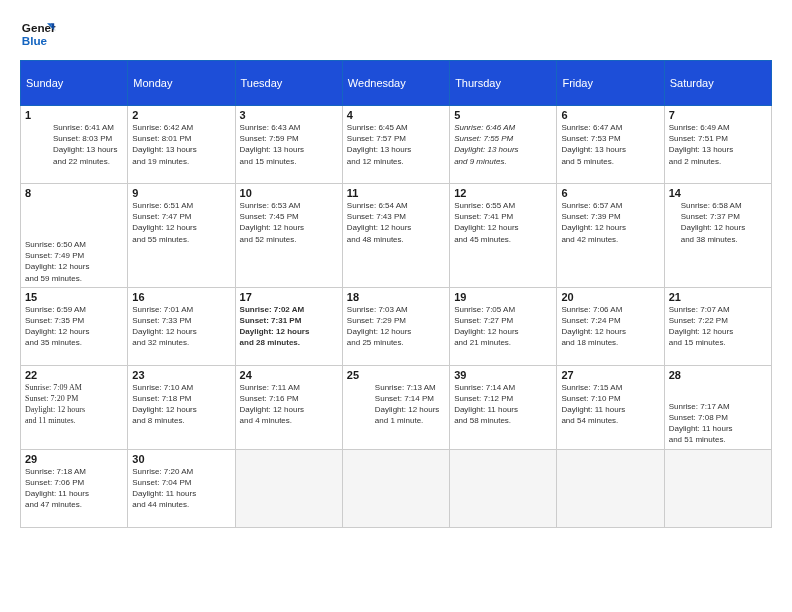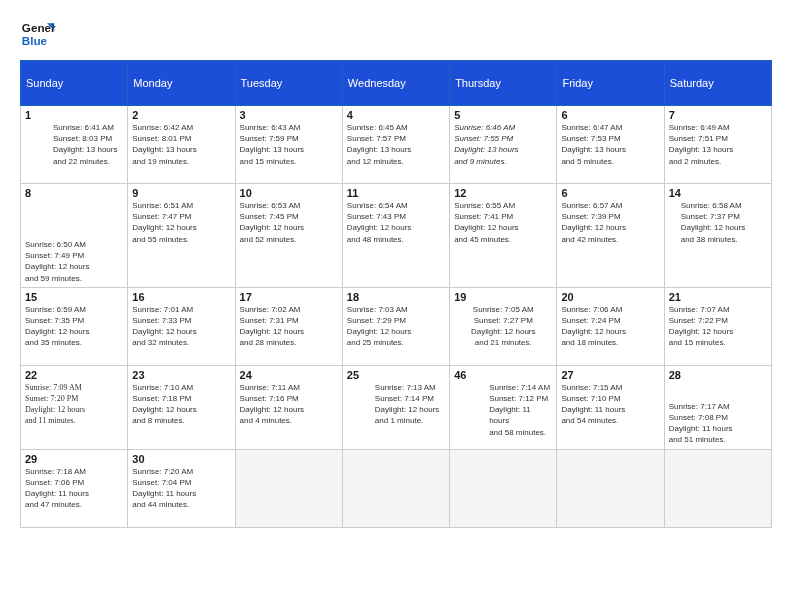--- a/index.html
+++ b/index.html
@@ -225,35 +225,35 @@
           </td>
           <td>
             <span class="day-num">16</span>
             <div class="day-info" style="white-space: pre-line;">Sunrise: 7:01 AM
 Sunset: 7:33 PM
 Daylight: 12 hours
 and 32 minutes.</div>
           </td>
           <td>
             <span class="day-num">17</span>
-            <div class="day-info" style="white-space: pre-line;">Sunrise: 7:02 AM
+            <div class="day-info" style="white-space: pre-line; font-weight: bold;">Sunrise: 7:02 AM
 Sunset: 7:31 PM
 Daylight: 12 hours
 and 28 minutes.</div>
           </td>
           <td>
             <span class="day-num">18</span>
             <div class="day-info" style="white-space: pre-line;">Sunrise: 7:03 AM
 Sunset: 7:29 PM
 Daylight: 12 hours
 and 25 minutes.</div>
           </td>
           <td>
             <span class="day-num">19</span>
-            <div class="day-info" style="white-space: pre-line; text-align: center;">Sunrise: 7:05 AM
+            <div class="day-info" style="white-space: pre-line;">Sunrise: 7:05 AM
 Sunset: 7:27 PM
 Daylight: 12 hours
 and 21 minutes.</div>
           </td>
           <td>
             <span class="day-num">20</span>
             <div class="day-info" style="white-space: pre-line;">Sunrise: 7:06 AM
 Sunset: 7:24 PM
 Daylight: 12 hours
 and 18 minutes.</div>
@@ -289,22 +289,22 @@
 and 4 minutes.</div>
           </td>
           <td>
             <span class="day-num">25</span>
             <div class="day-info" style="white-space: pre-line; margin-left: 28px;">Sunrise: 7:13 AM
 Sunset: 7:14 PM
 Daylight: 12 hours
 and 1 minute.</div>
           </td>
           <td>
-            <span class="day-num">46</span>
-            <div class="day-info" style="white-space: pre-line; margin-left: 35px;">Sunrise: 7:14 AM
+            <span class="day-num">39</span>
+            <div class="day-info" style="white-space: pre-line;">Sunrise: 7:14 AM
 Sunset: 7:12 PM
 Daylight: 11 hours
 and 58 minutes.</div>
           </td>
           <td>
             <span class="day-num">27</span>
             <div class="day-info" style="white-space: pre-line;">Sunrise: 7:15 AM
 Sunset: 7:10 PM
 Daylight: 11 hours
 and 54 minutes.</div>

